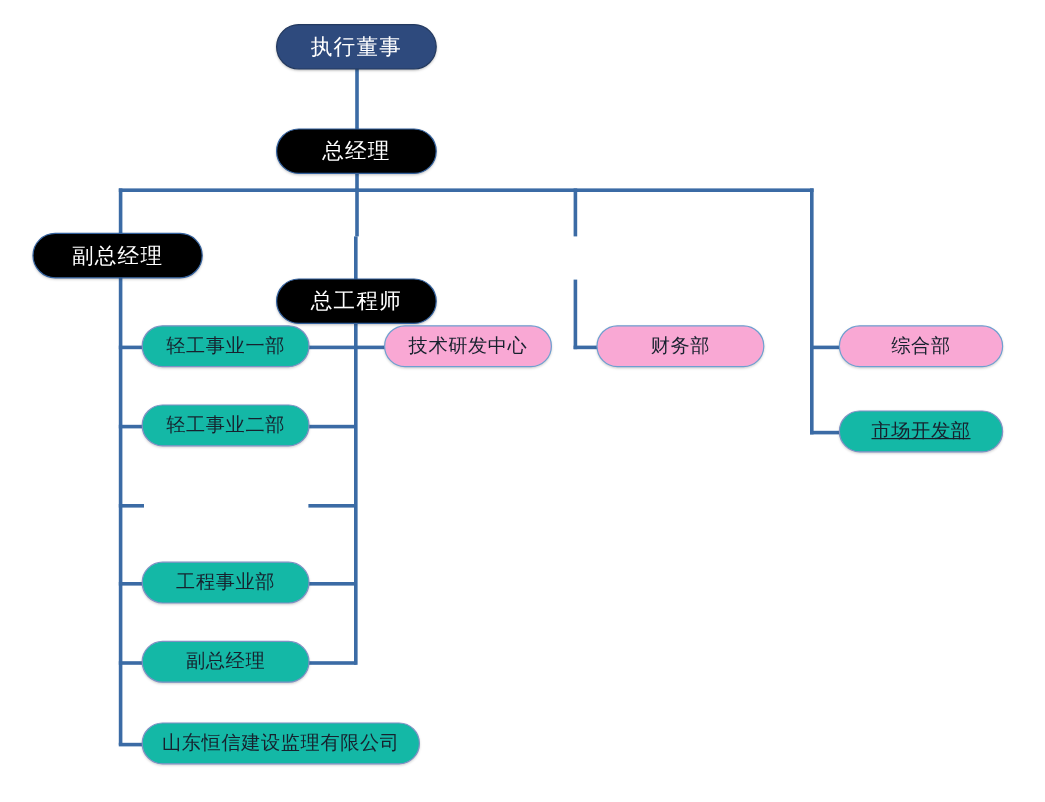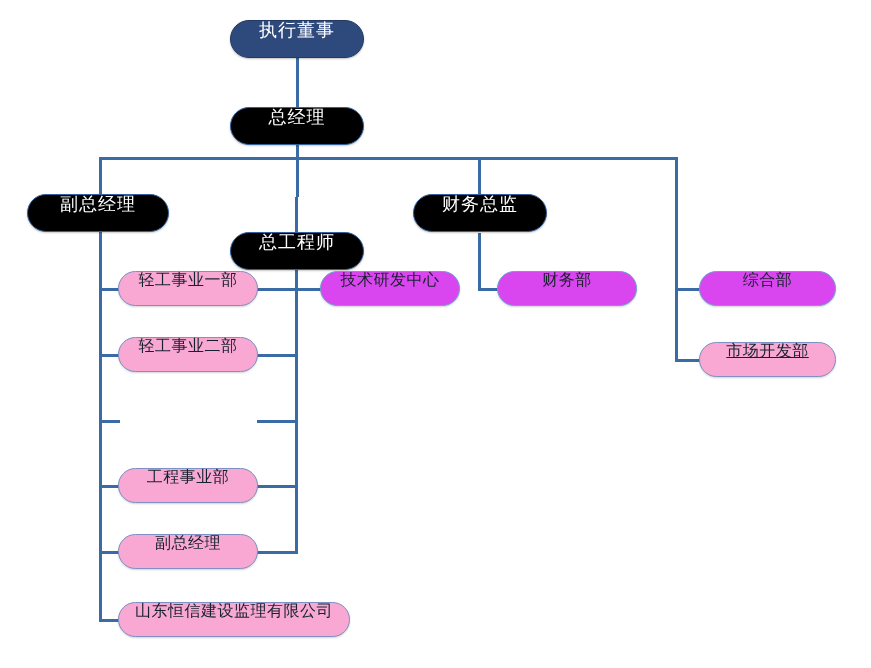--- a/index.html
+++ b/index.html
@@ -23,20 +23,21 @@
     background: #3B6BA5;
   }
   .conn.v { width: 3px; }
   .conn.h { height: 3px; }
 
   
   .node {
     position: absolute;
     box-sizing: border-box;
     display: flex;
+    align-items: center;
     justify-content: center;
     text-align: center;
     white-space: nowrap;
     line-height: 1;
     z-index: 5;
   }
   .node .node-label {
     display: block;
     width: 100%;
   }
@@ -56,31 +57,31 @@
     background: #000000;
     border: 1px solid #33619e;
     border-radius: 20px;
     color: #ffffff;
     font-size: 18px;
     letter-spacing: 1px;
     box-shadow: 0 1px 2px rgba(0,0,0,0.22);
   }
   
   .lvl-dept-sky {
-    background: #d946ef;
+    background: #f9a8d4;
     border: 1px solid #6e9fd0;
     border-radius: 20px;
     color: #17212e;
     font-size: 16px;
     letter-spacing: 0.5px;
     box-shadow: 0 1px 2px rgba(0,0,0,0.18);
   }
   
   .lvl-dept-lav {
-    background: #f9a8d4;
+    background: #14b8a6;
     border: 1px solid #7e90c4;
     border-radius: 20px;
     color: #17212e;
     font-size: 16px;
     letter-spacing: 0.5px;
     box-shadow: 0 1px 2px rgba(0,0,0,0.18);
   }
 </style>
 </head>
 <body>
@@ -131,23 +132,20 @@
   </div>
 
   <div class="node lvl-mgr" style="left:27px; top:194px; width:142px; height:38px;">
     <span class="node-label">副总经理</span>
   </div>
 
   <div class="node lvl-mgr" style="left:230px; top:194px; width:134px; height:38px;margin-top:38px;">
     <span class="node-label">总工程师</span>
   </div>
 
-  <div class="node lvl-mgr" style="left:413px; top:194px; width:134px; height:38px;">
-    <span class="node-label">财务总监</span>
-  </div>
 
   <div class="node lvl-dept-lav" style="left:118px; top:271px; width:140px; height:35px;">
     <span class="node-label">轻工事业一部</span>
   </div>
 
   <div class="node lvl-dept-lav" style="left:118px; top:337px; width:140px; height:35px;">
     <span class="node-label">轻工事业二部</span>
   </div>
 
 

